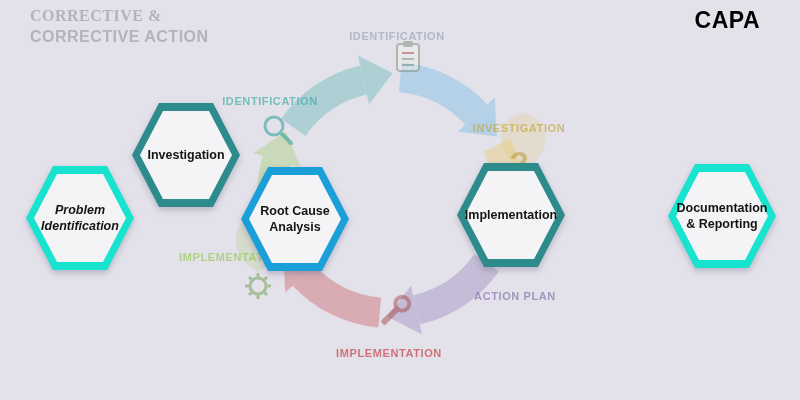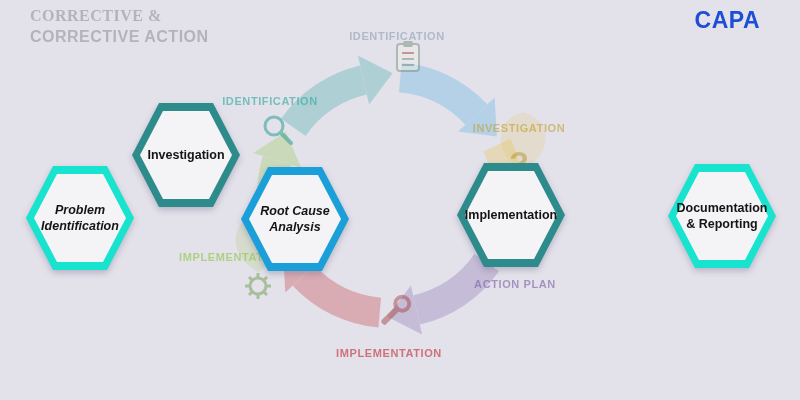--- a/index.html
+++ b/index.html
@@ -8,21 +8,21 @@
     position:relative; width:800px; height:400px;
     background:#e3e1ea; overflow:hidden;
     font-family:"Liberation Sans", sans-serif;
   }
   .cycle-svg { position:absolute; left:0; top:0; z-index:0; }
 
   
   .wm { position:absolute; font-weight:bold; color:#b5b2bf; z-index:1; letter-spacing:.5px; }
   .wm-line1 { left:30px; top:7px;  font-size:16px;font-family:Liberation Serif, serif; }
   .wm-line2 { left:30px; top:28px; font-size:16px; }
-  .wm-capa  { right:40px; top:7px; font-size:23px; color:#1d4ed8; }
+  .wm-capa  { right:40px; top:7px; font-size:23px; color:#000000; }
 
   
   .cycle-label {
     position:absolute; transform:translate(-50%,-50%);
     font-size:11px; font-weight:bold; letter-spacing:.6px;
     opacity:.6; white-space:nowrap; z-index:1;
   }
   .cl-1 { left:397px; top:36px;  }
   .cl-2 { left:270px; top:101px; }
   .cl-3 { left:519px; top:128px; }
@@ -46,21 +46,21 @@
   .hex-outer { left:0; top:0; right:0; bottom:0; background:var(--hex,#0ee0cf); }
   .hex-inner { left:8px; top:8px; right:8px; bottom:8px; background:#f4f3f6; }
   .hex-label {
     position:absolute; left:0; top:0; right:0; bottom:0;
     display:flex; align-items:center; justify-content:center;
     text-align:center; font-size:12.5px; font-weight:bold;
     color:#141414; line-height:1.3; padding:0 3px; z-index:3;
   }
   .p1 { left:26px;  top:166px;font-style:italic; }
   .p2 { left:132px; top:103px; }
-  .p3 { left:241px; top:167px;font-style:italic; }
+  .p3 { left:241px; top:167px; }
   .p4 { left:350px; top:100px; }
   .p5 { left:457px; top:163px; }
   .p6 { left:563px; top:100px; }
   .p7 { left:668px; top:164px; }
 </style>
 </head>
 <body>
 
 <div class="canvas">
 
@@ -123,21 +123,21 @@
     </g>
   </svg>
 
   <div class="wm wm-line1">CORRECTIVE &amp;</div>
   <div class="wm wm-line2">CORRECTIVE ACTION</div>
   <div class="wm wm-capa">CAPA</div>
 
   <span class="cycle-label cl-1" style="color: rgb(143, 160, 181);">IDENTIFICATION</span>
   <span class="cycle-label cl-2" style="color: rgb(42, 168, 160);">IDENTIFICATION</span>
   <span class="cycle-label cl-3" style="color: rgb(194, 160, 44);">INVESTIGATION</span>
-  <span class="cycle-label cl-4" style="color: rgb(123, 94, 167);">ACTION PLAN</span>
+  <span class="cycle-label cl-4" style="color: rgb(123, 94, 167); margin-top: 12px;">ACTION PLAN</span>
   <span class="cycle-label cl-5" style="color: rgb(193, 39, 45);">IMPLEMENTATION</span>
   <span class="cycle-label cl-6" style="color: rgb(140, 198, 63);">IMPLEMENTATION</span>
   <span class="qmark">?</span>
 
   <div class="hex-step p1" style="--hex: #17e3cf;">
     <div class="hex hex-outer"></div>
     <div class="hex hex-inner"></div>
     <div class="hex-label">Problem Identification</div>
   </div>
   <div class="hex-step p2" style="--hex: #2e8b8c;">

